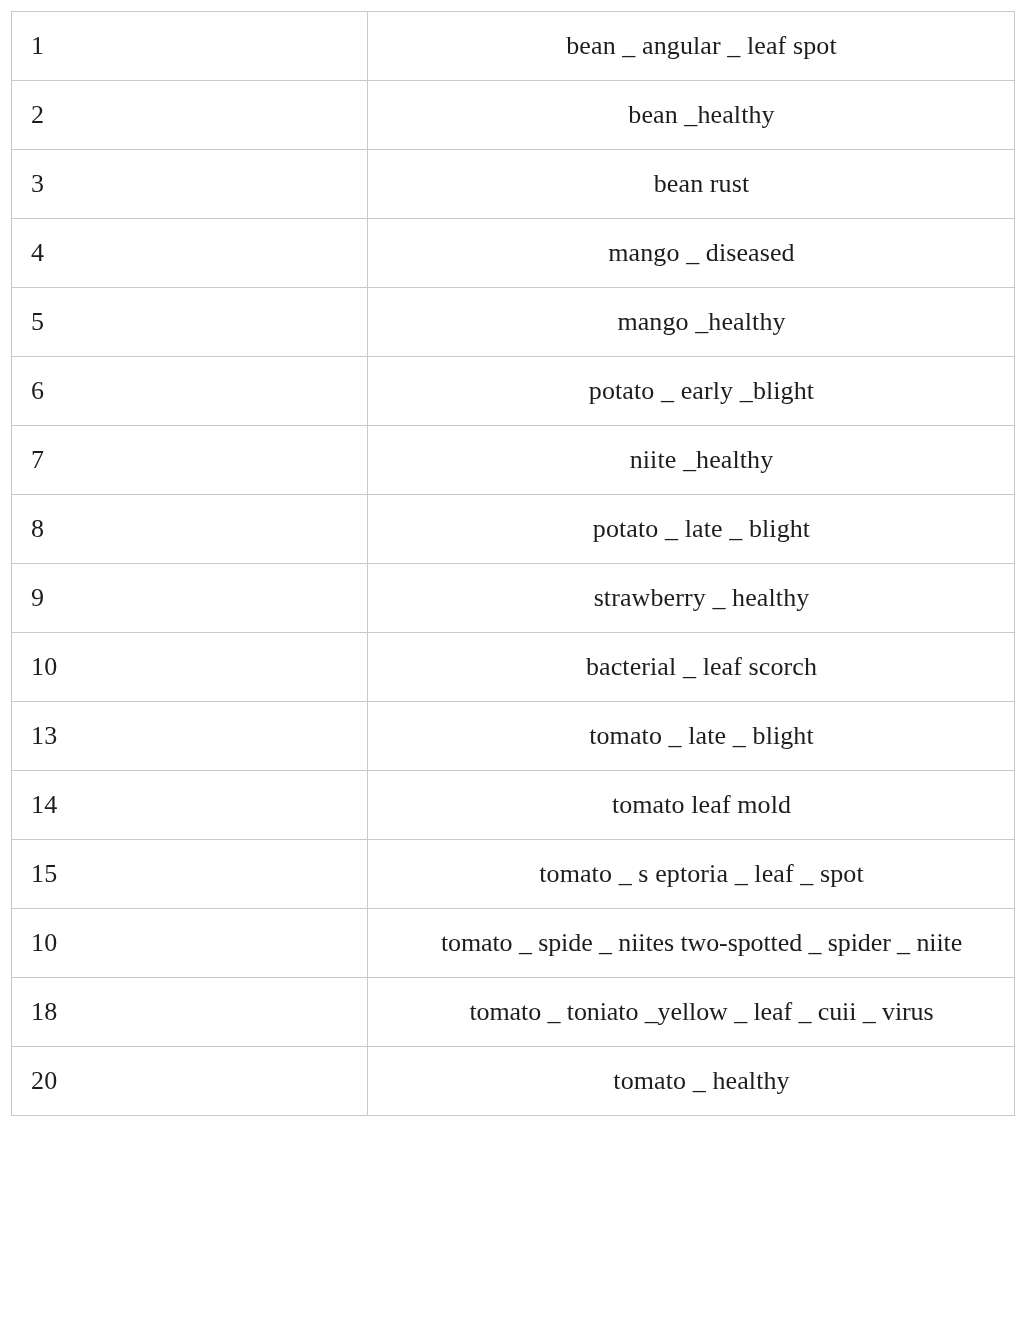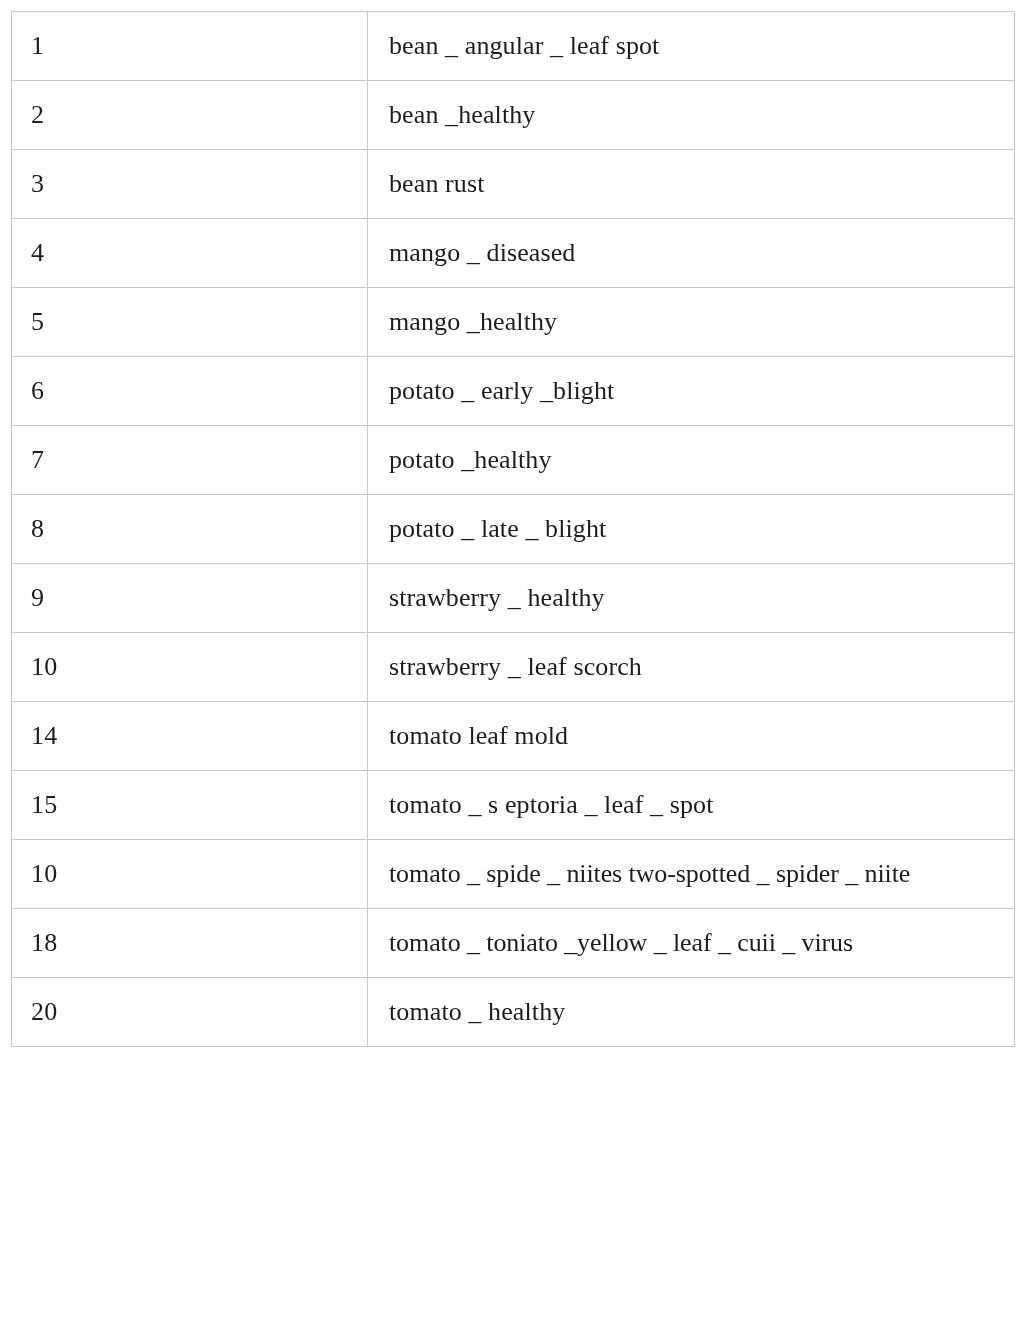--- a/index.html
+++ b/index.html
@@ -57,20 +57,21 @@
   }
 
   .class-table td.cell-index {
     padding-left: 19px;
     letter-spacing: 0.2px;
   }
 
   .class-table td.cell-label {
     padding-left: 21px;
     letter-spacing: 0.1px;
+    text-align: center;
   }
 
   
   .class-table td.cell-label.long {
     letter-spacing: -0.1px;
   }
 </style>
 </head>
 <body>
 
@@ -100,33 +101,37 @@
         <tr>
           <td class="cell-index">5</td>
           <td class="cell-label">mango _healthy</td>
         </tr>
         <tr>
           <td class="cell-index">6</td>
           <td class="cell-label">potato _ early _blight</td>
         </tr>
         <tr>
           <td class="cell-index">7</td>
-          <td class="cell-label">potato _healthy</td>
+          <td class="cell-label">niite _healthy</td>
         </tr>
         <tr>
           <td class="cell-index">8</td>
           <td class="cell-label">potato _ late _ blight</td>
         </tr>
         <tr>
           <td class="cell-index">9</td>
           <td class="cell-label">strawberry _ healthy</td>
         </tr>
         <tr>
           <td class="cell-index">10</td>
-          <td class="cell-label">strawberry _ leaf scorch</td>
+          <td class="cell-label">bacterial _ leaf scorch</td>
+        </tr>
+        <tr>
+          <td class="cell-index">13</td>
+          <td class="cell-label">tomato _ late _ blight</td>
         </tr>
         <tr>
           <td class="cell-index">14</td>
           <td class="cell-label">tomato leaf mold</td>
         </tr>
         <tr>
           <td class="cell-index">15</td>
           <td class="cell-label">tomato _ s eptoria _ leaf _ spot</td>
         </tr>
         <tr>

